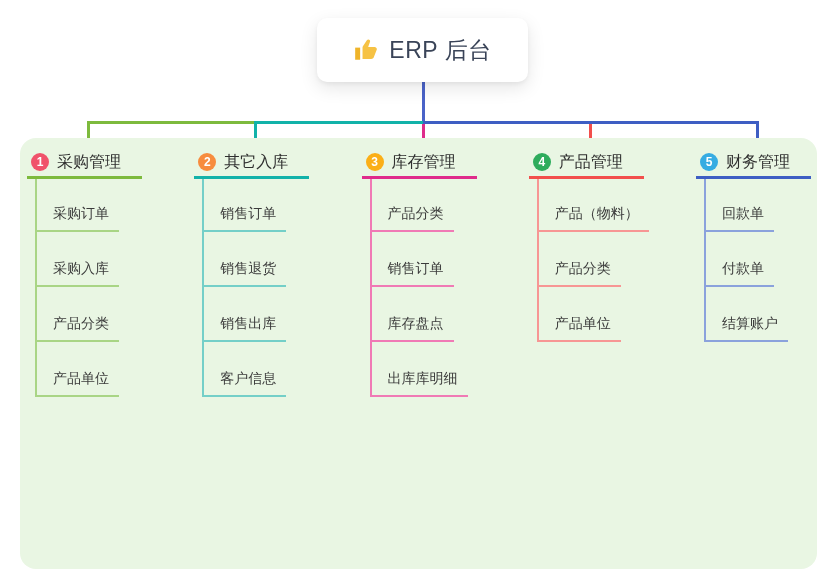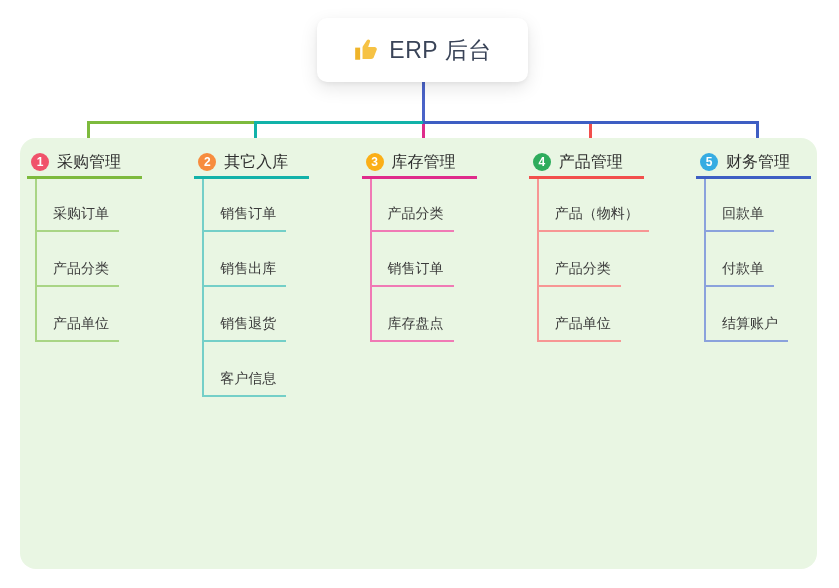--- a/index.html
+++ b/index.html
@@ -83,43 +83,46 @@
     <div class="branch-header">
       <span class="badge">1</span>
       <span class="branch-label">采购管理</span>
     </div>
     <div class="branch-underline"></div>
     <ul class="children">
           <li>
             <span>采购订单</span>
           </li>
           <li>
+            <span>采购入库</span>
+          </li>
+          <li>
             <span>产品分类</span>
           </li>
           <li>
             <span>产品单位</span>
           </li>
         </ul>
   </div>
 
   <div class="branch" style="left: 174.25px; --strong: #12B2A9; --light: #74CFC8; --badge: #F78C3E;">
     <div class="branch-header">
       <span class="badge">2</span>
       <span class="branch-label">其它入库</span>
     </div>
     <div class="branch-underline"></div>
     <ul class="children">
           <li>
             <span>销售订单</span>
           </li>
           <li>
-            <span>销售出库</span>
+            <span>销售退货</span>
           </li>
           <li>
-            <span>销售退货</span>
+            <span>销售出库</span>
           </li>
           <li>
             <span>客户信息</span>
           </li>
         </ul>
   </div>
 
   <div class="branch" style="left: 341.5px; --strong: #DF2C8B; --light: #F07AB5; --badge: #FBAF17;">
     <div class="branch-header">
       <span class="badge">3</span>
@@ -128,20 +131,23 @@
     <div class="branch-underline"></div>
     <ul class="children">
           <li>
             <span>产品分类</span>
           </li>
           <li>
             <span>销售订单</span>
           </li>
           <li>
             <span>库存盘点</span>
+          </li>
+          <li>
+            <span>出库库明细</span>
           </li>
         </ul>
   </div>
 
   <div class="branch" style="left: 508.75px; --strong: #F24F4C; --light: #F79694; --badge: #2EAC5C;">
     <div class="branch-header">
       <span class="badge">4</span>
       <span class="branch-label">产品管理</span>
     </div>
     <div class="branch-underline"></div>

